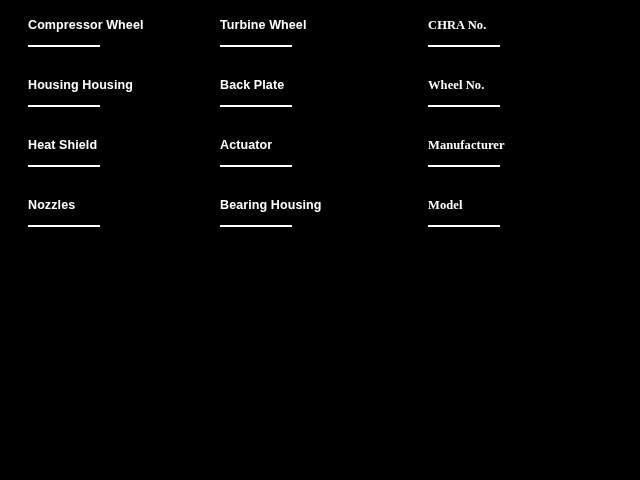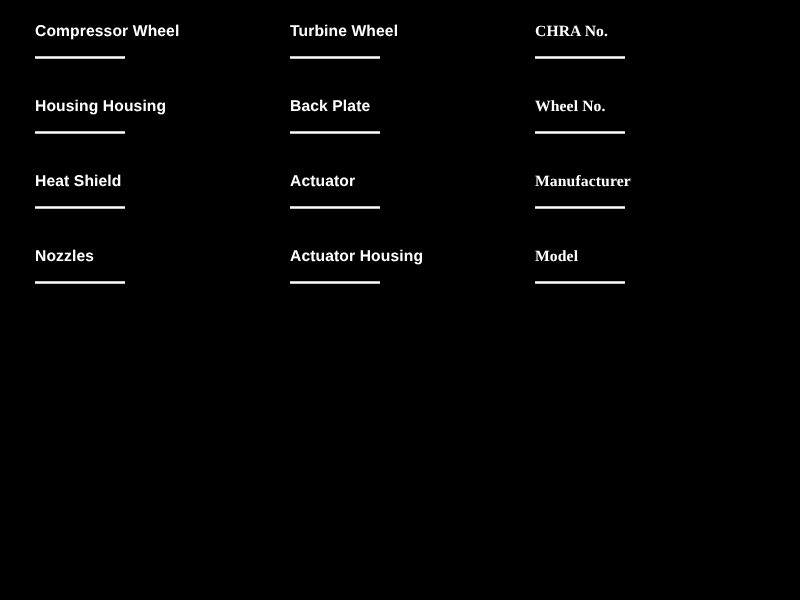--- a/index.html
+++ b/index.html
@@ -34,21 +34,21 @@
     letter-spacing: 0.1px;
   }
   .field-underline {
     margin-top: 13px;
     width: 72px;
     height: 0;
     border-top: 2px solid #ffffff;
   }
   
   .col-1 { left: 28px; }
-  .col-2 { left: 232px; }
+  .col-2 { left: 220px; }
   .col-3 { left: 428px; font-family: Liberation Serif, serif; }
   
   .row-1 { top: 18px; }
   .row-2 { top: 78px; }
   .row-3 { top: 138px; }
   .row-4 { top: 198px; }
 </style>
 </head>
 <body>
 
@@ -98,21 +98,21 @@
     <div class="field-label">Nozzles</div>
     <div class="field-underline"></div>
   </div>
 
   <div class="field col-3 row-3">
     <div class="field-label">Manufacturer</div>
     <div class="field-underline"></div>
   </div>
 
   <div class="field col-2 row-4">
-    <div class="field-label">Actuator Housing</div>
+    <div class="field-label">Bearing Housing</div>
     <div class="field-underline"></div>
   </div>
 
   <div class="field col-3 row-4">
     <div class="field-label">Model</div>
     <div class="field-underline"></div>
   </div>
 
 </div>
 

